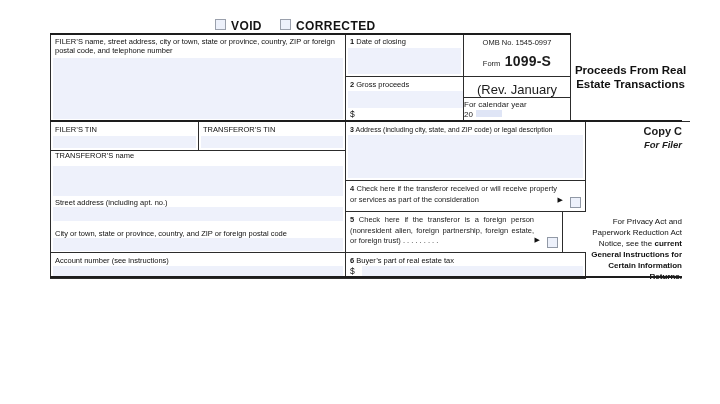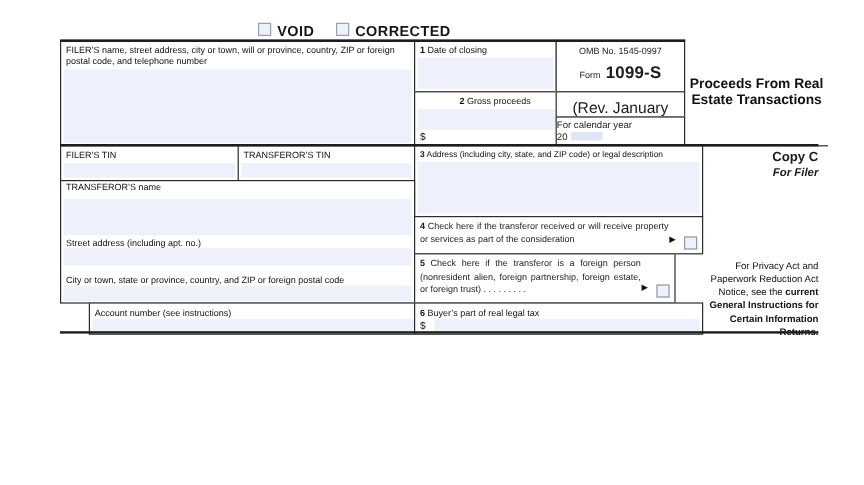--- a/index.html
+++ b/index.html
@@ -58,33 +58,33 @@
 <div class="page">
 
   <div class="top-cb" style="left:215px; top:19px;"></div>
   <div class="top-cb-label" style="left:231px; top:19px;">VOID</div>
   <div class="top-cb" style="left:280px; top:19px;"></div>
   <div class="top-cb-label" style="left:296px; top:19px;">CORRECTED</div>
 
   <div class="form">
 
     <div class="cell" style="left:0; top:0; width:296px; height:89px;">
-      <div class="lbl" style="padding:3px 5px 0 4px;">FILER’S name, street address, city or town, will or province, country, ZIP or foreign postal code, and telephone number</div>
+      <div class="lbl" style="padding:3px 5px 0 4px;">FILER’S name, street address, city or town, state or province, country, ZIP or foreign postal code, and telephone number</div>
       <div class="fill" style="left:2px; top:24px; right:2px; bottom:2px;"></div>
     </div>
 
     <div class="cell" style="left:295px; top:0; width:119px; height:44px;">
       <div class="lbl" style="padding:3px 4px 0 4px;">
         <span class="num">1</span>
         <span>Date of closing</span>
       </div>
       <div class="fill" style="left:2px; top:14px; right:2px; bottom:2px;"></div>
     </div>
 
-    <div class="cell" style="left:295px; top:43px; width:140px; height:46px;padding-left:33px;">
+    <div class="cell" style="left:295px; top:43px; width:140px; height:46px;">
       <div class="lbl" style="padding:3px 4px 0 4px;">
         <span class="num">2</span>
         <span>Gross proceeds</span>
       </div>
       <div class="fill" style="left:2px; top:14px; right:2px; height:17px;"></div>
       <div class="dollar" style="left:4px; bottom:2px;">$</div>
     </div>
 
     <div class="cell omb-cell" style="left:413px; top:0; width:108px; height:44px;">
       <div class="omb-no">OMB No. 1545-0997</div>
@@ -145,29 +145,29 @@
 
     <div class="cell" style="left:295px; top:178px; width:218px; height:42px;">
       <div class="checktext">
         <span class="num">5</span>
         <span>Check here if the transferor is a foreign person (nonresident alien, foreign partnership, foreign estate, or foreign trust)</span><span> .  .  .  .  .  .  .  .  .</span>
       </div>
       <div class="arrow" style="right:22px; bottom:8px;">▶</div>
       <div class="cb" style="right:4px; bottom:4px;"></div>
     </div>
 
-    <div class="cell" style="left:0; top:219px; width:296px; height:27px;margin-left:24px;">
+    <div class="cell" style="left:0; top:219px; width:296px; height:27px;">
       <div class="lbl" style="padding:3px 4px 0 4px;">Account number (see instructions)</div>
       <div class="fill" style="left:2px; top:13px; right:2px; bottom:2px;"></div>
     </div>
 
     <div class="cell" style="left:295px; top:219px; width:241px; height:27px;">
       <div class="lbl" style="padding:3px 4px 0 4px;">
         <span class="num">6</span>
-        <span>Buyer’s part of real legal tax</span>
+        <span>Buyer’s part of real estate tax</span>
       </div>
       <div class="fill" style="left:16px; top:13px; right:2px; bottom:2px;"></div>
       <div class="dollar" style="left:4px; bottom:2px;">$</div>
     </div>
 
     <div class="right-col">
       <div class="copy-c">Copy C</div>
       <div class="for-filer">For Filer</div>
       <div class="privacy">
         <span>For Privacy Act and Paperwork Reduction Act Notice, see the </span><strong>current General Instructions for Certain Information Returns.</strong>

